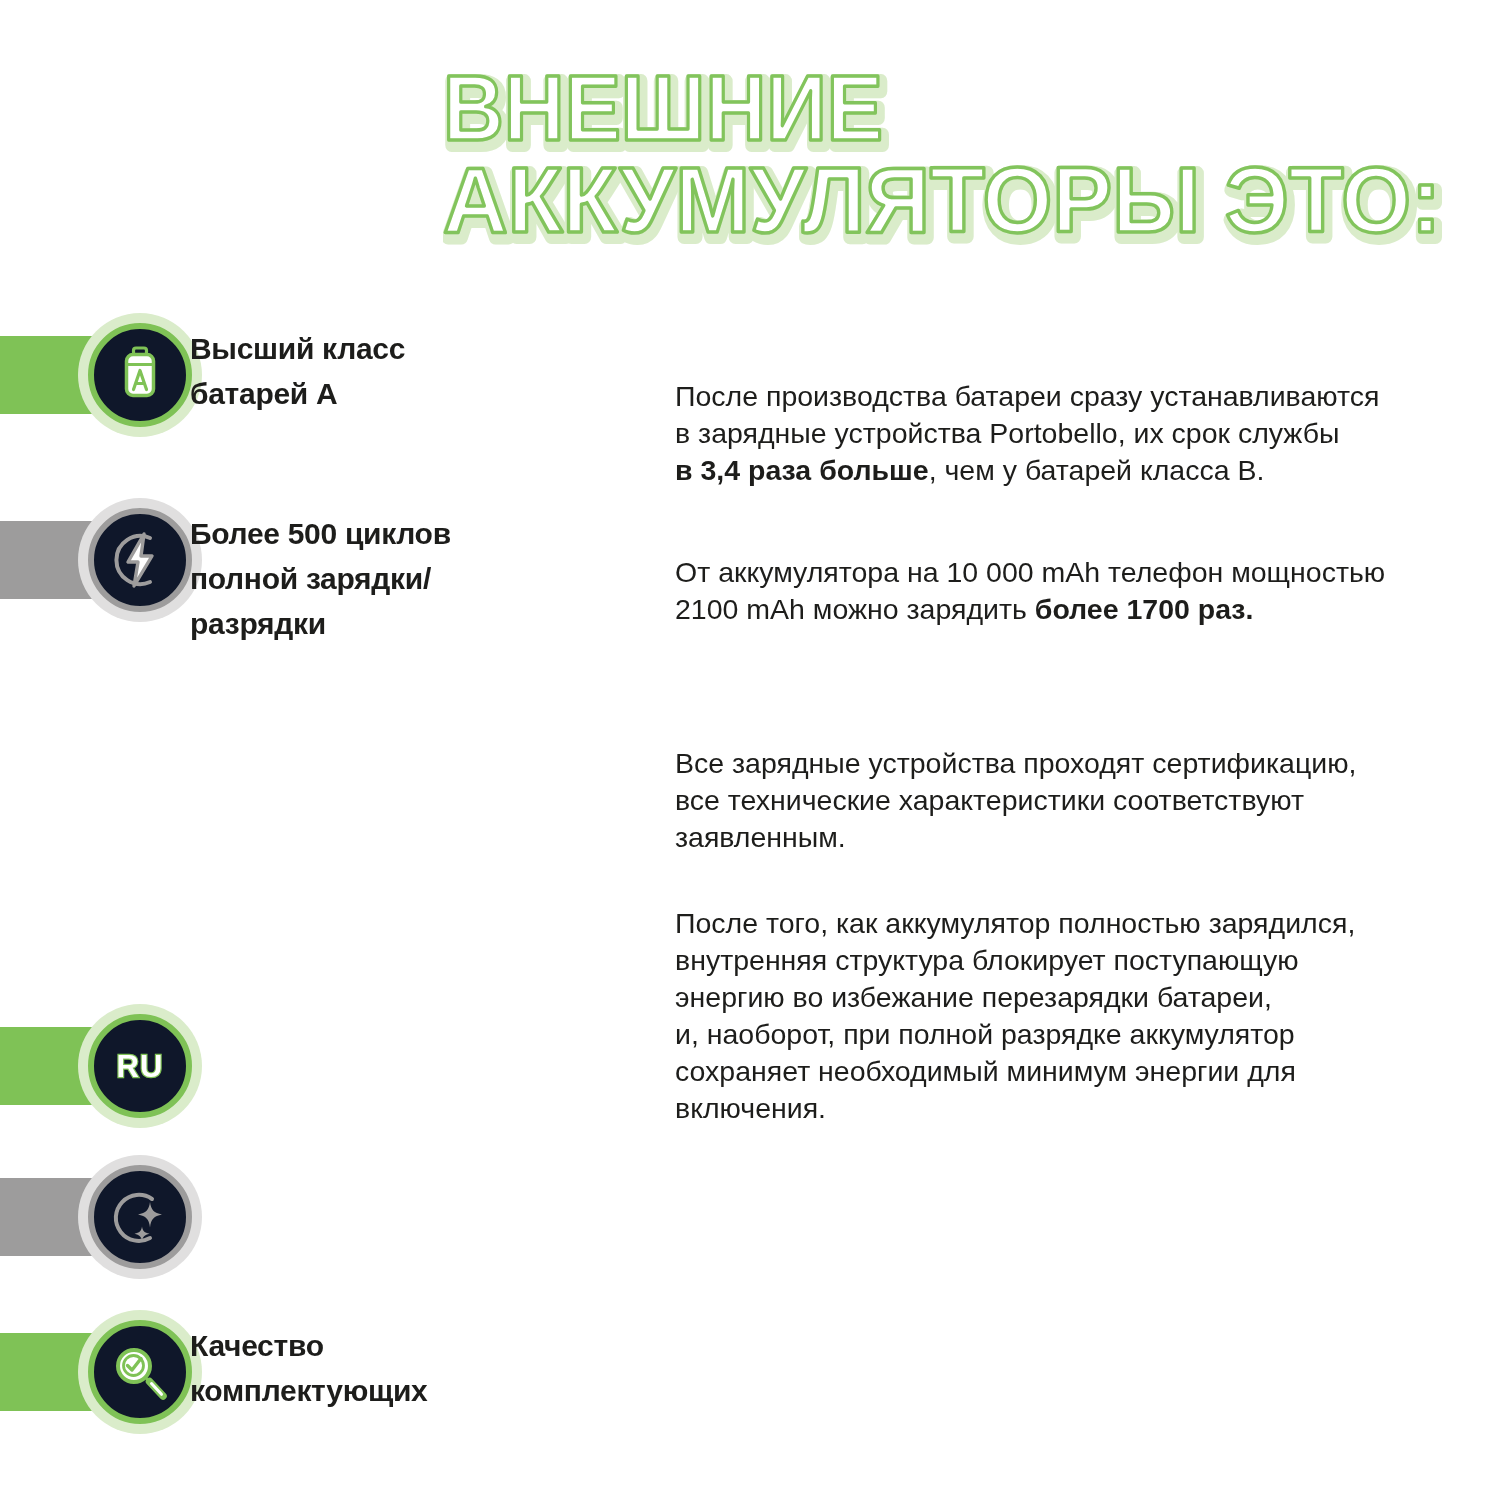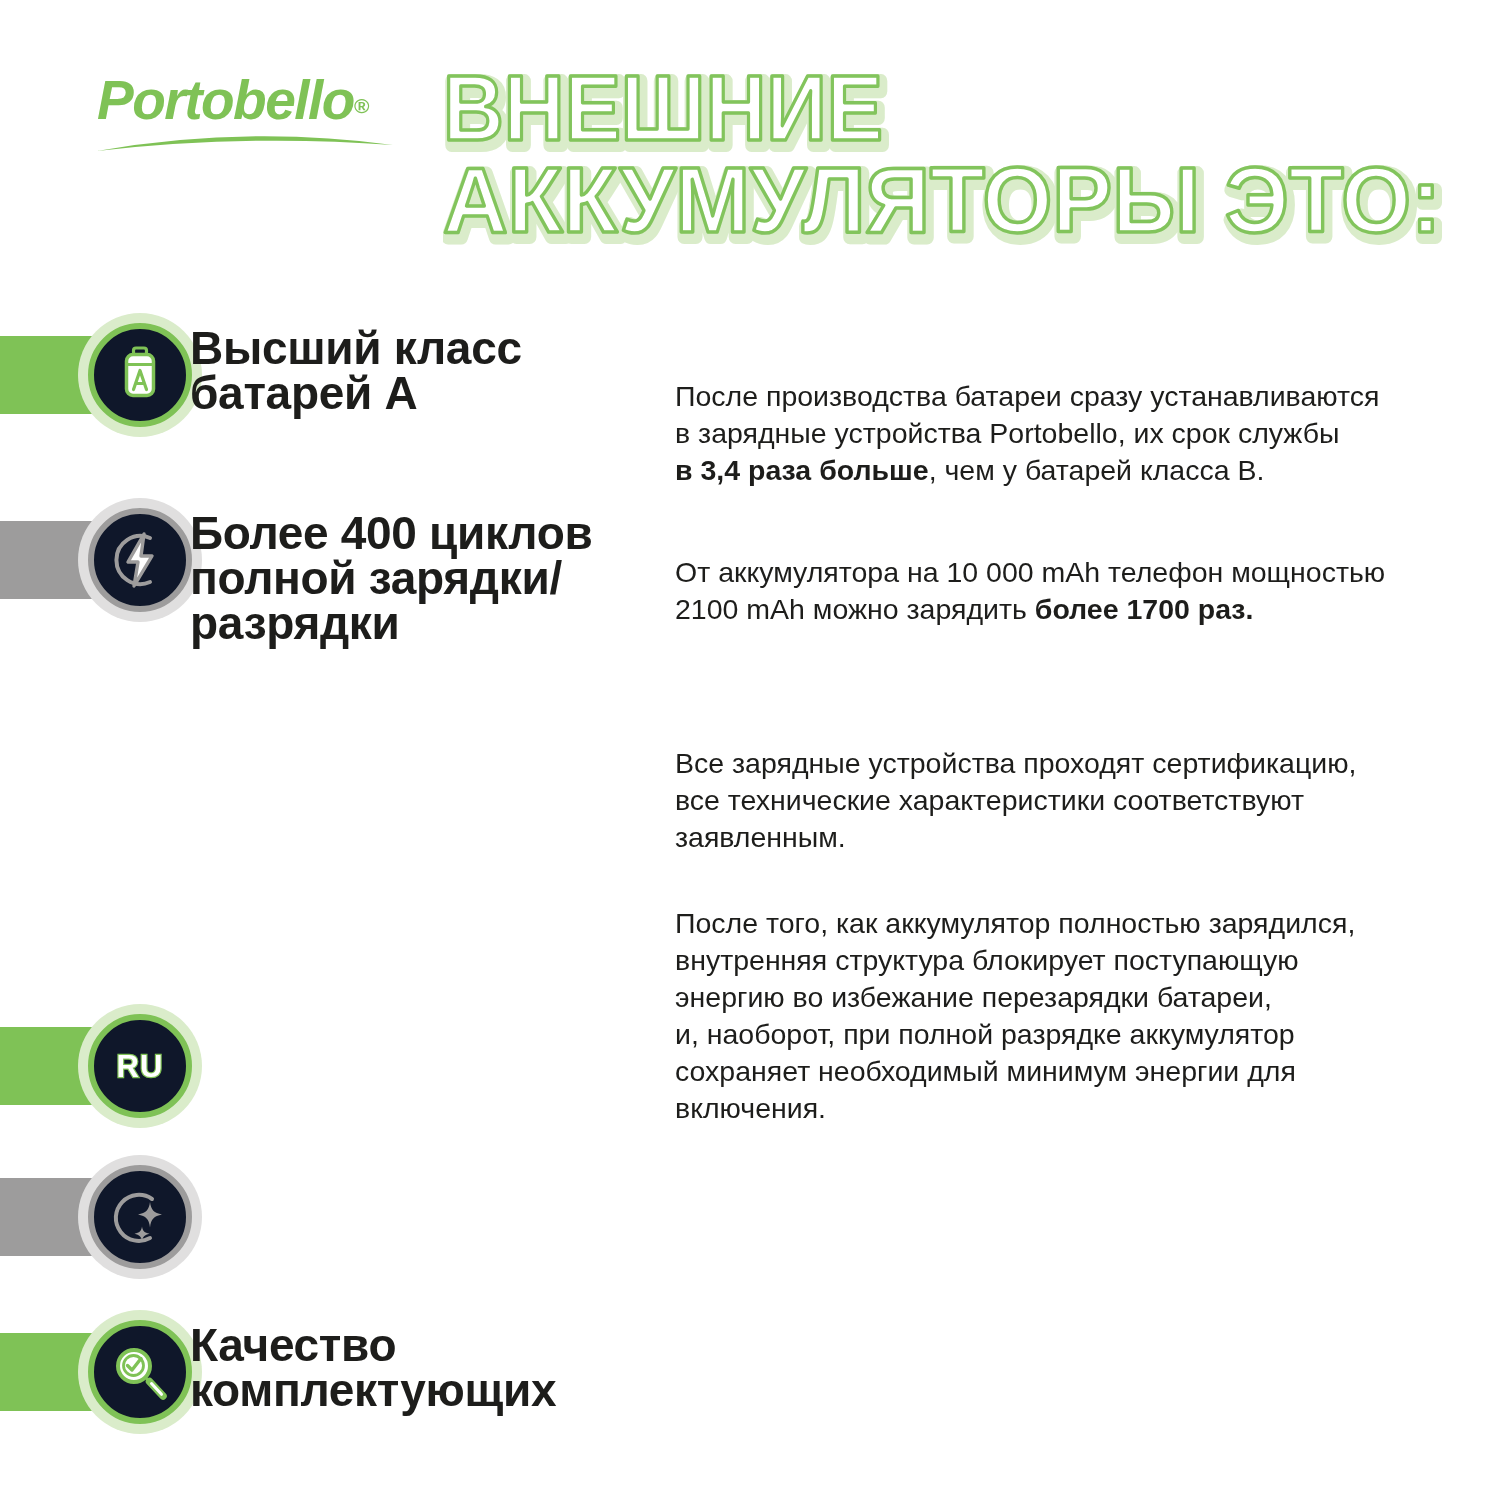--- a/index.html
+++ b/index.html
@@ -30,42 +30,36 @@
   .tab   { position:absolute; left:0; top:25px; width:96px; height:78px; background:var(--accent); }
   .halo  { position:absolute; left:78px; top:2px; width:124px; height:124px; border-radius:50%; background:var(--pale); }
   .circle{
     position:absolute; left:88px; top:12px; width:104px; height:104px; border-radius:50%;
     background:#0f172a; border:6px solid var(--accent); box-sizing:border-box; color:var(--accent);
   }
   .glyph { position:absolute; left:14px; top:14px; }
 
   .ftitle {
     position:absolute; left:190px; top:15px; width:540px;
-    font-size:46px; font-weight:bold; line-height:45px; letter-spacing:-0.3px;
+    font-size:30px; font-weight:bold; line-height:45px; letter-spacing:-0.3px;
     color:#1d1d1b; white-space:pre-line;
   }
 
   
   .desc {
     position:absolute; left:675px; width:840px;
     font-size:28.5px; line-height:37px; color:#1d1d1b; white-space:pre-line;
   }
   .desc b { font-weight:bold; }
 </style>
 </head>
 <body>
 
 <div class="canvas">
 
-  <div class="logo">
-    <span class="logo-text">Portobello</span><sup>®</sup>
-    <svg class="swoosh" width="300" height="22" viewBox="0 0 300 22">
-      <path d="M2,18 Q150,-8 298,12 Q150,1 2,18 Z" fill="#7fc256"></path>
-    </svg>
-  </div>
 
   <svg class="big-title" width="1012" height="210">
     <g>
       <text x="3" y="87" textLength="440" lengthAdjust="spacingAndGlyphs" class="halo-text">ВНЕШНИЕ</text>
       <text x="3" y="179" textLength="998" lengthAdjust="spacingAndGlyphs" class="halo-text">АККУМУЛЯТОРЫ ЭТО:</text>
     </g>
     <g>
       <text x="0" y="82" textLength="440" lengthAdjust="spacingAndGlyphs" class="outline-text">ВНЕШНИЕ</text>
       <text x="0" y="174" textLength="998" lengthAdjust="spacingAndGlyphs" class="outline-text">АККУМУЛЯТОРЫ ЭТО:</text>
     </g>
@@ -88,21 +82,21 @@
 
   <div class="feature gray" style="top:496px">
     <div class="tab"></div>
     <div class="halo"></div>
     <div class="circle">
       <svg class="glyph" width="64" height="64" viewBox="0 0 64 64">
         <path d="M42,10 A24,24 0 1 0 42,54" fill="none" stroke="currentColor" stroke-width="4" stroke-linecap="round"></path>
         <path d="M36,6 L20,34 H30 L26,58 L44,28 H33 Z" fill="#fff" stroke="currentColor" stroke-width="3.4" stroke-linejoin="round"></path>
       </svg>
     </div>
-    <div class="ftitle">Более 400 циклов
+    <div class="ftitle">Более 500 циклов
 полной зарядки/
 разрядки</div>
   </div>
 
 
 
   <div class="feature green" style="top:1002px">
     <div class="tab"></div>
     <div class="halo"></div>
     <div class="circle">

